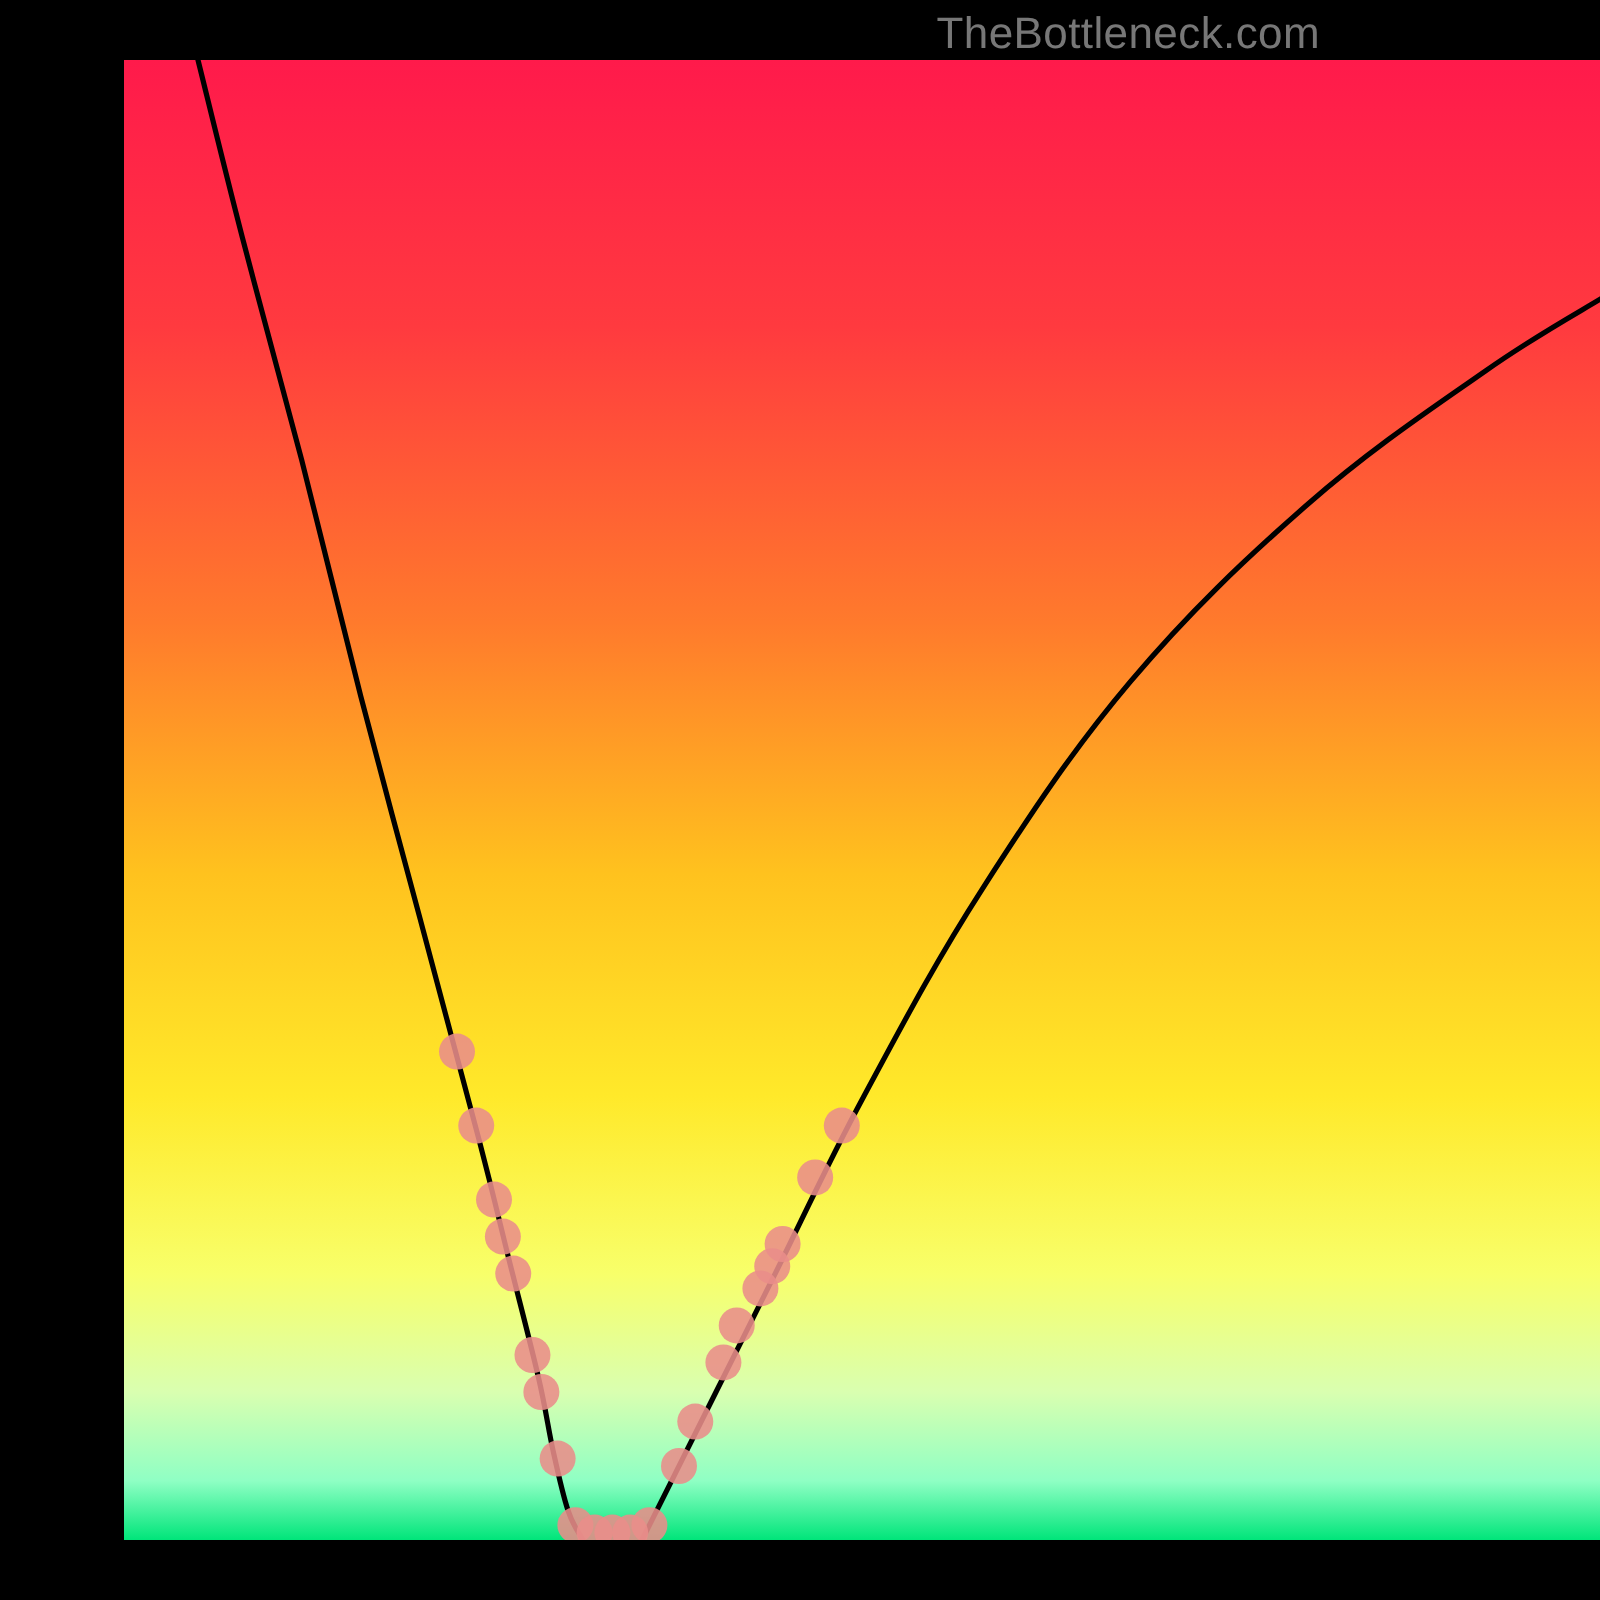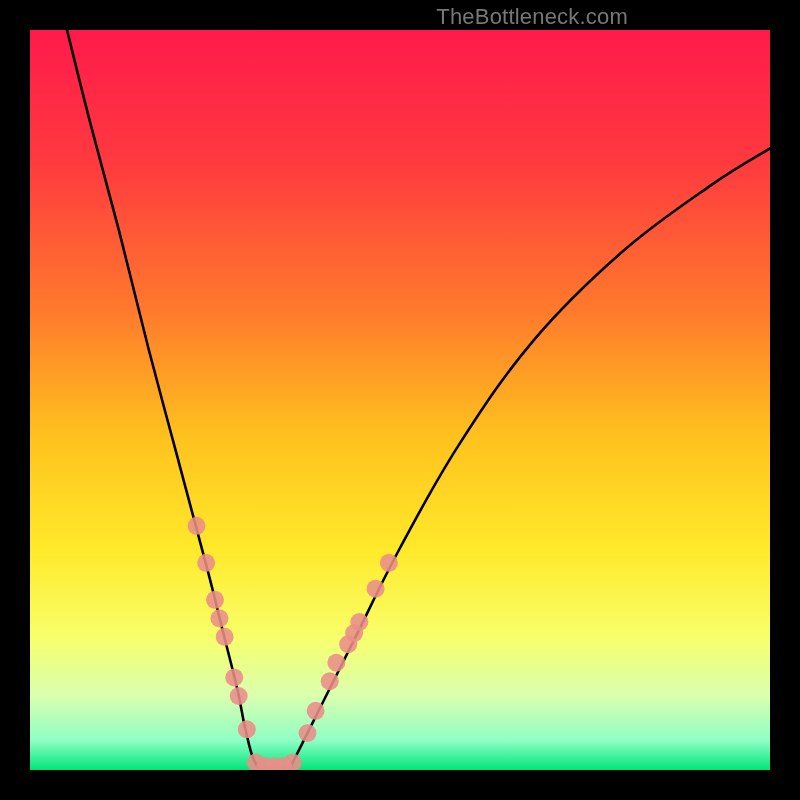--- a/index.html
+++ b/index.html
@@ -9,20 +9,21 @@
     height: 800px;
     overflow: hidden;
     background: #000;
     font-family: Arial, Helvetica, sans-serif;
   }
   .frame {
     position: relative;
     width: 660px;
     height: 800px;
     background: #000;
+    margin-left: 32px;
   }
   .plot-area {
     position: absolute;
     left: 30px;
     top: 30px;
     width: 740px;
     height: 740px;
     overflow: hidden;
   }
   .gradient {

